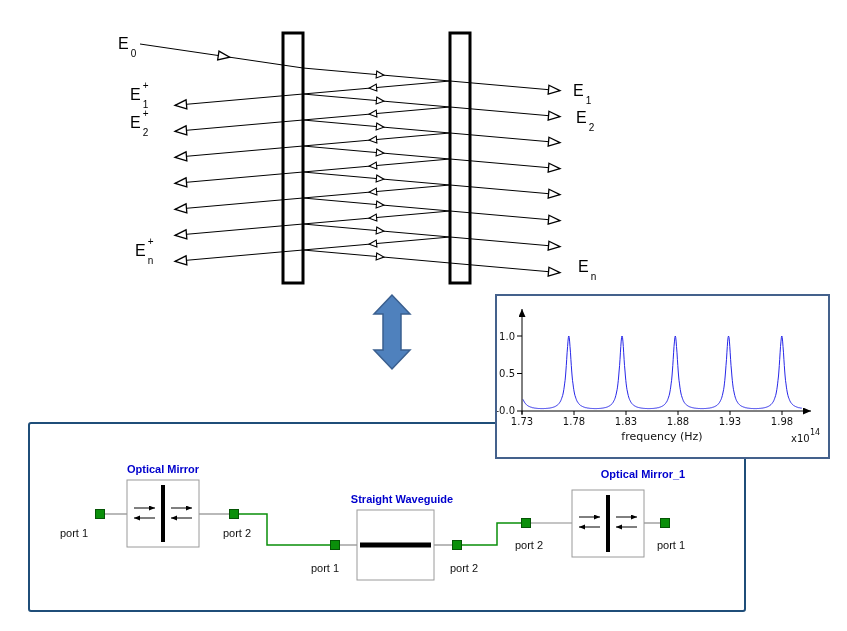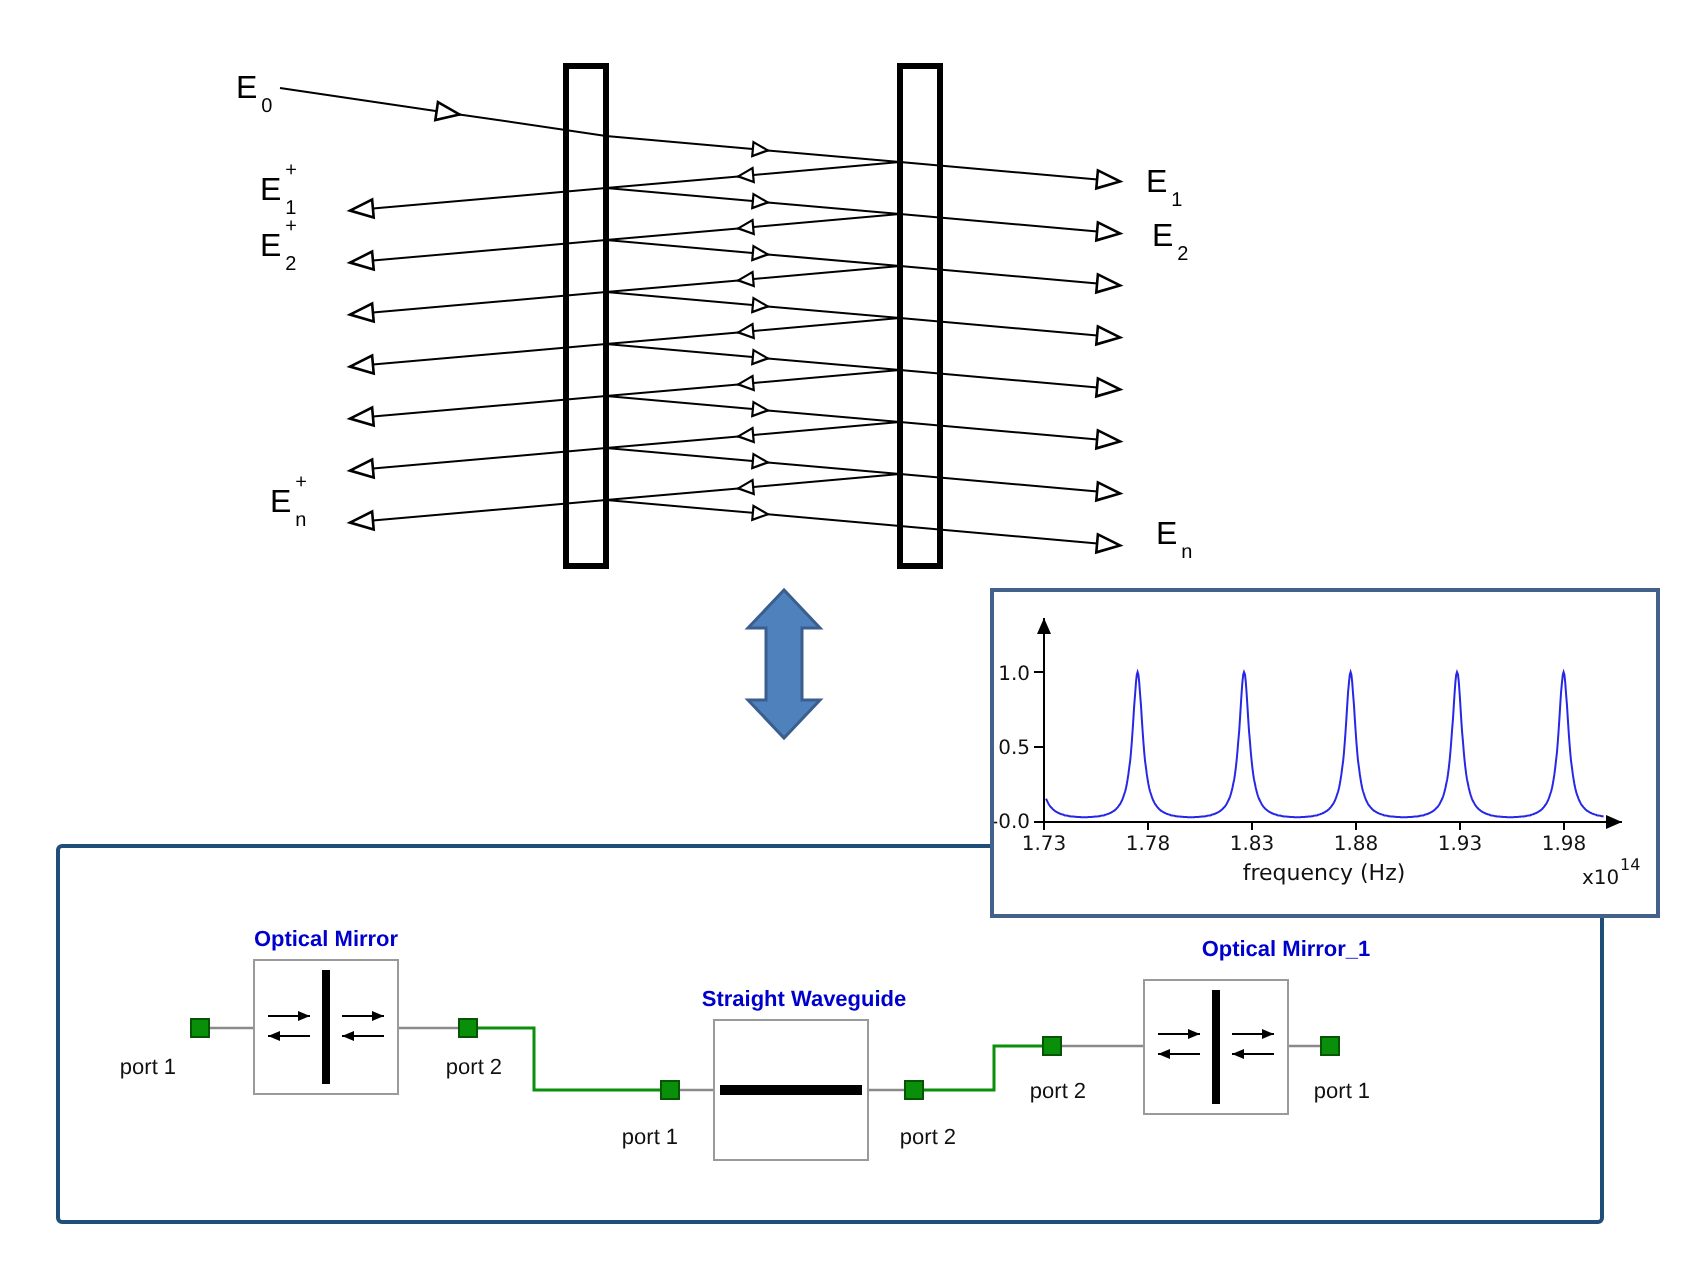--- a/index.html
+++ b/index.html
@@ -21,21 +21,21 @@
   
   #spectrum-panel{position:absolute;left:495px;top:294px;width:335px;height:165px;background:#fff;border:2px solid #44618c;z-index:5}
   .tick-label{font:10px "DejaVu Sans",sans-serif;fill:#111}
   .tick-label-sm{font:8px "DejaVu Sans",sans-serif;fill:#111}
   .axis-label{font:11px "DejaVu Sans",sans-serif;fill:#111}
 
   
   #equiv-arrow polygon{stroke:#3a5f8f;stroke-width:1.5}
 
   
-  #schematic-box{position:absolute;left:28px;top:422px;width:774px;height:190px;background:#fff;border:2px solid #1f4e79;border-radius:3px;z-index:1}
+  #schematic-box{position:absolute;left:28px;top:422px;width:718px;height:190px;background:#fff;border:2px solid #1f4e79;border-radius:3px;z-index:1}
   .comp-label{font:bold 11px "Liberation Sans",sans-serif;fill:#0000cd}
   .port-label{font:11px "Liberation Sans",sans-serif;fill:#111}
   .comp-rect{fill:#fff;stroke:#9a9a9a;stroke-width:1}
   .stub{stroke:#8a8a8a;stroke-width:1.2}
   .wire{fill:none;stroke:#0a8f0a;stroke-width:1.5}
   .port-sq{fill:#0a8f0a;stroke:#055505;stroke-width:1}
   .mirror-line{stroke:#000;stroke-width:4}
   .wg-line{stroke:#000;stroke-width:5}
   .tiny-arrow{stroke:#000;stroke-width:1}
   text{user-select:none}

